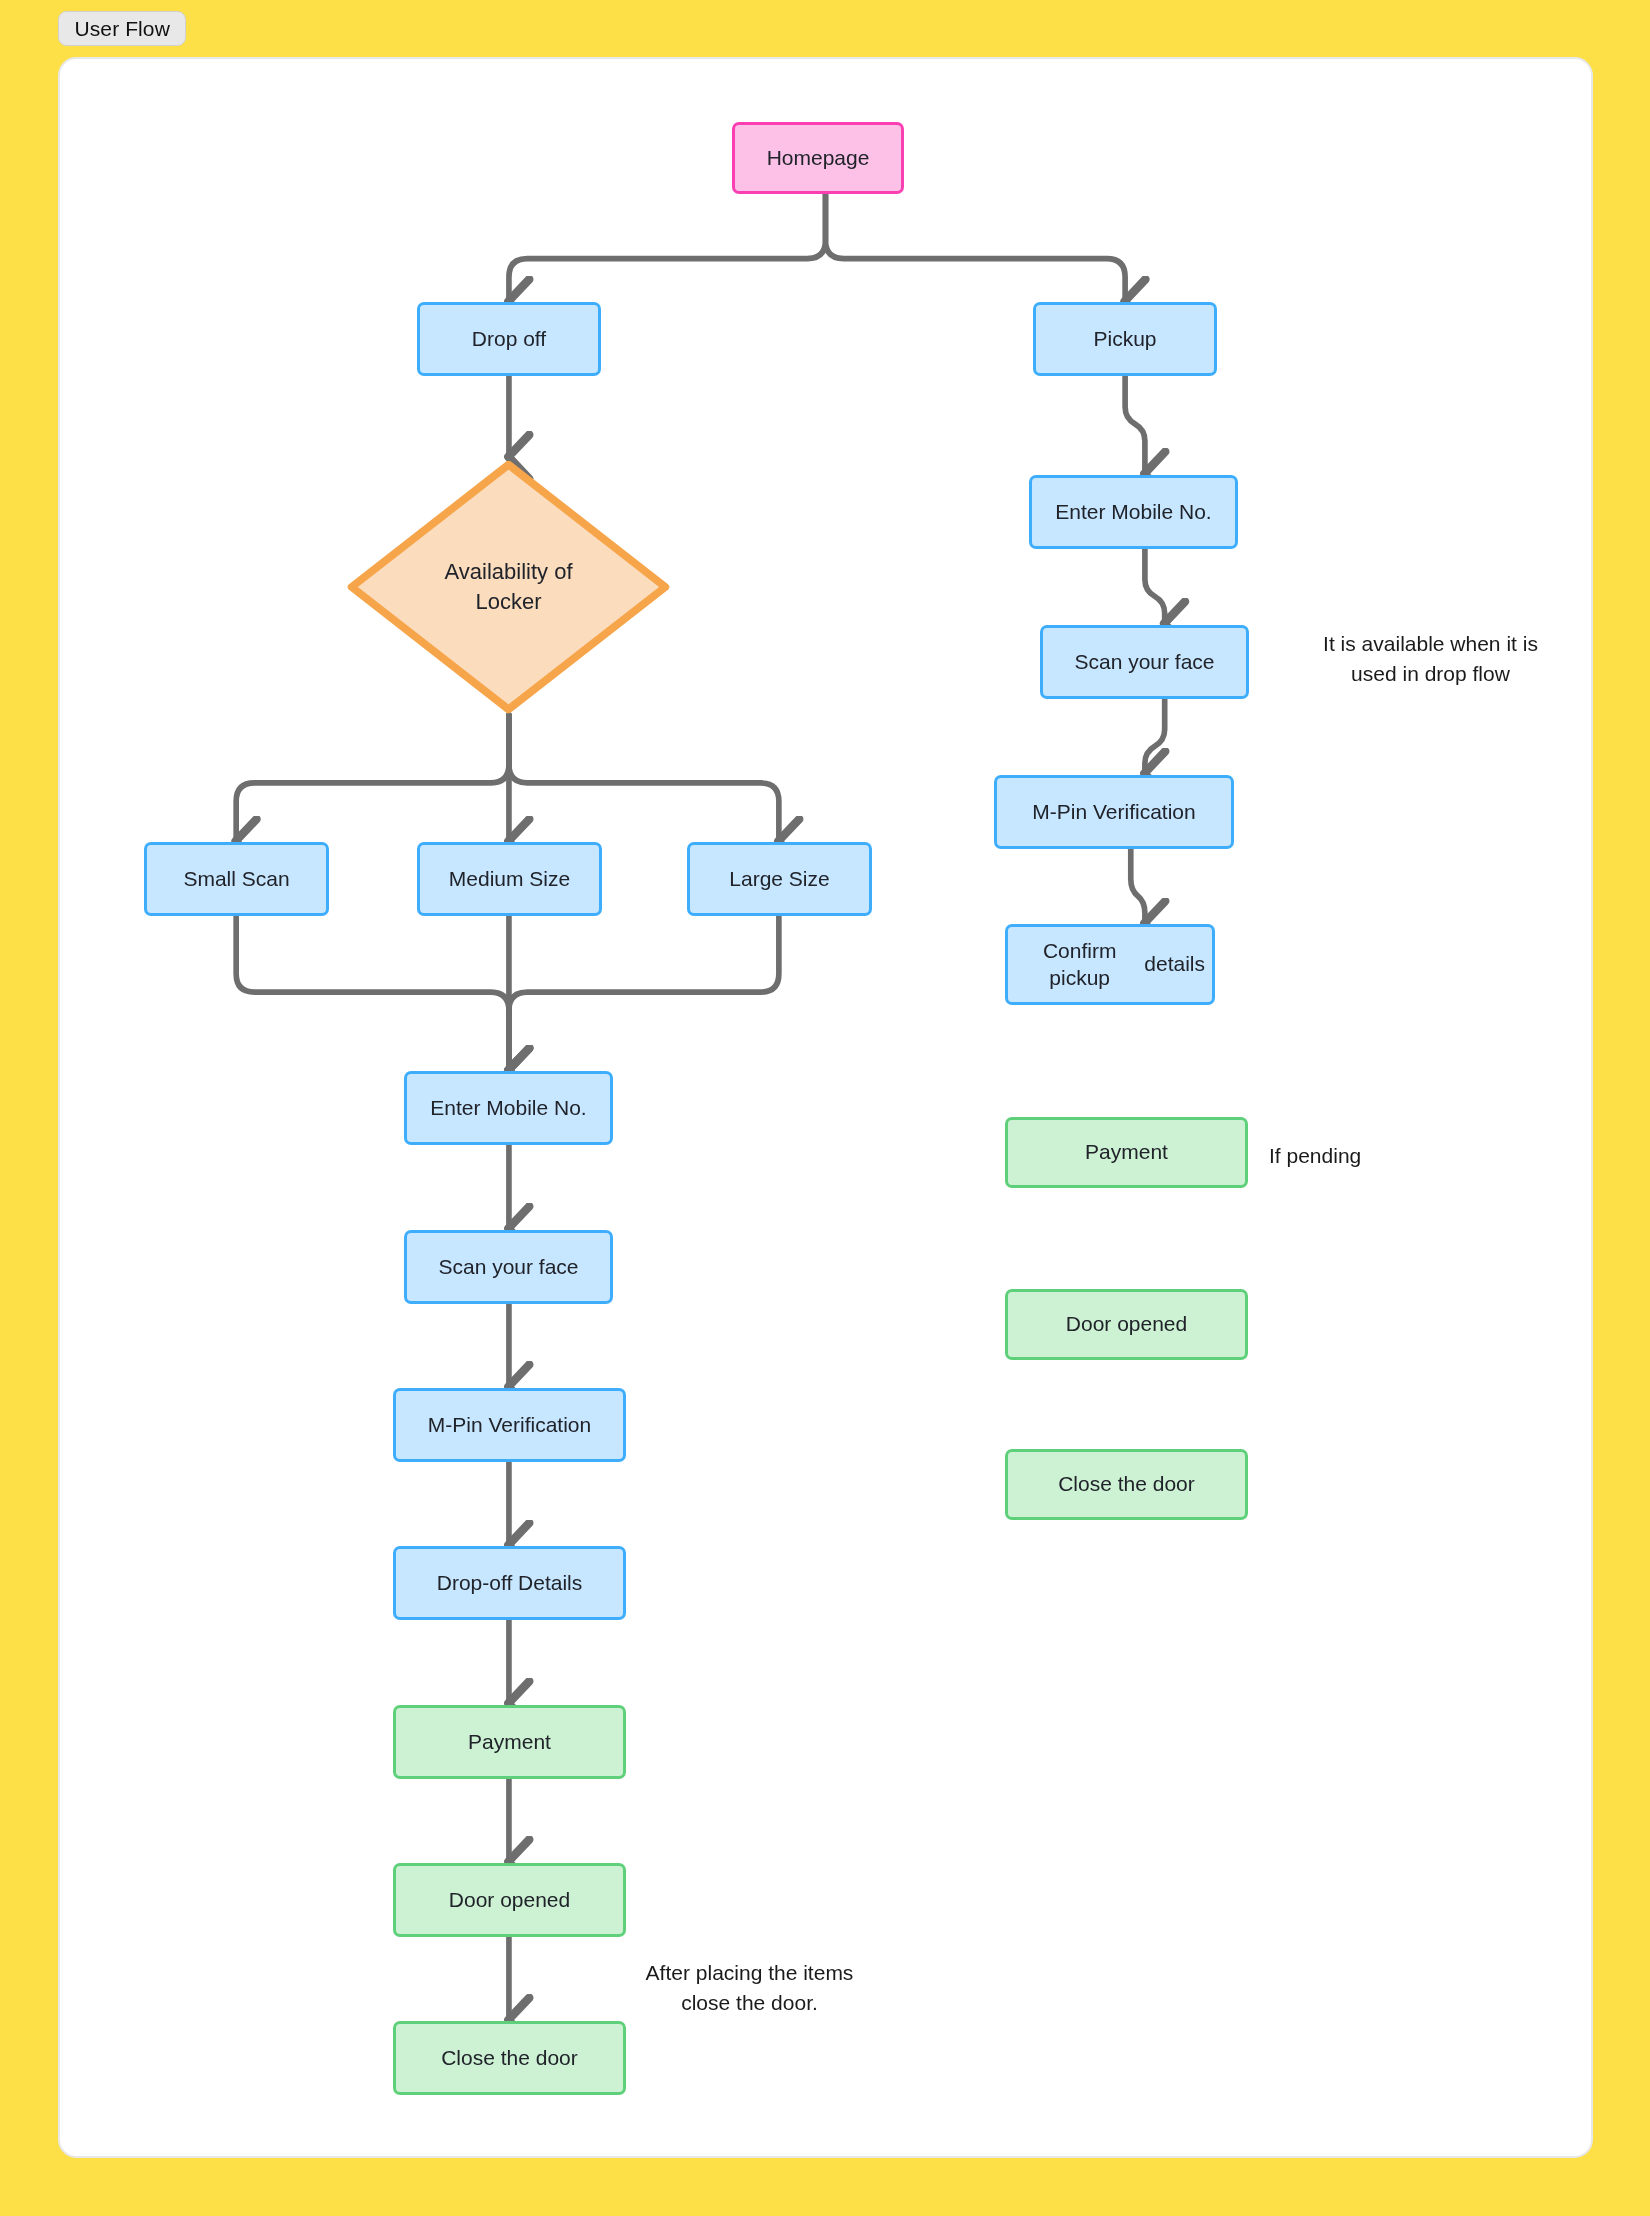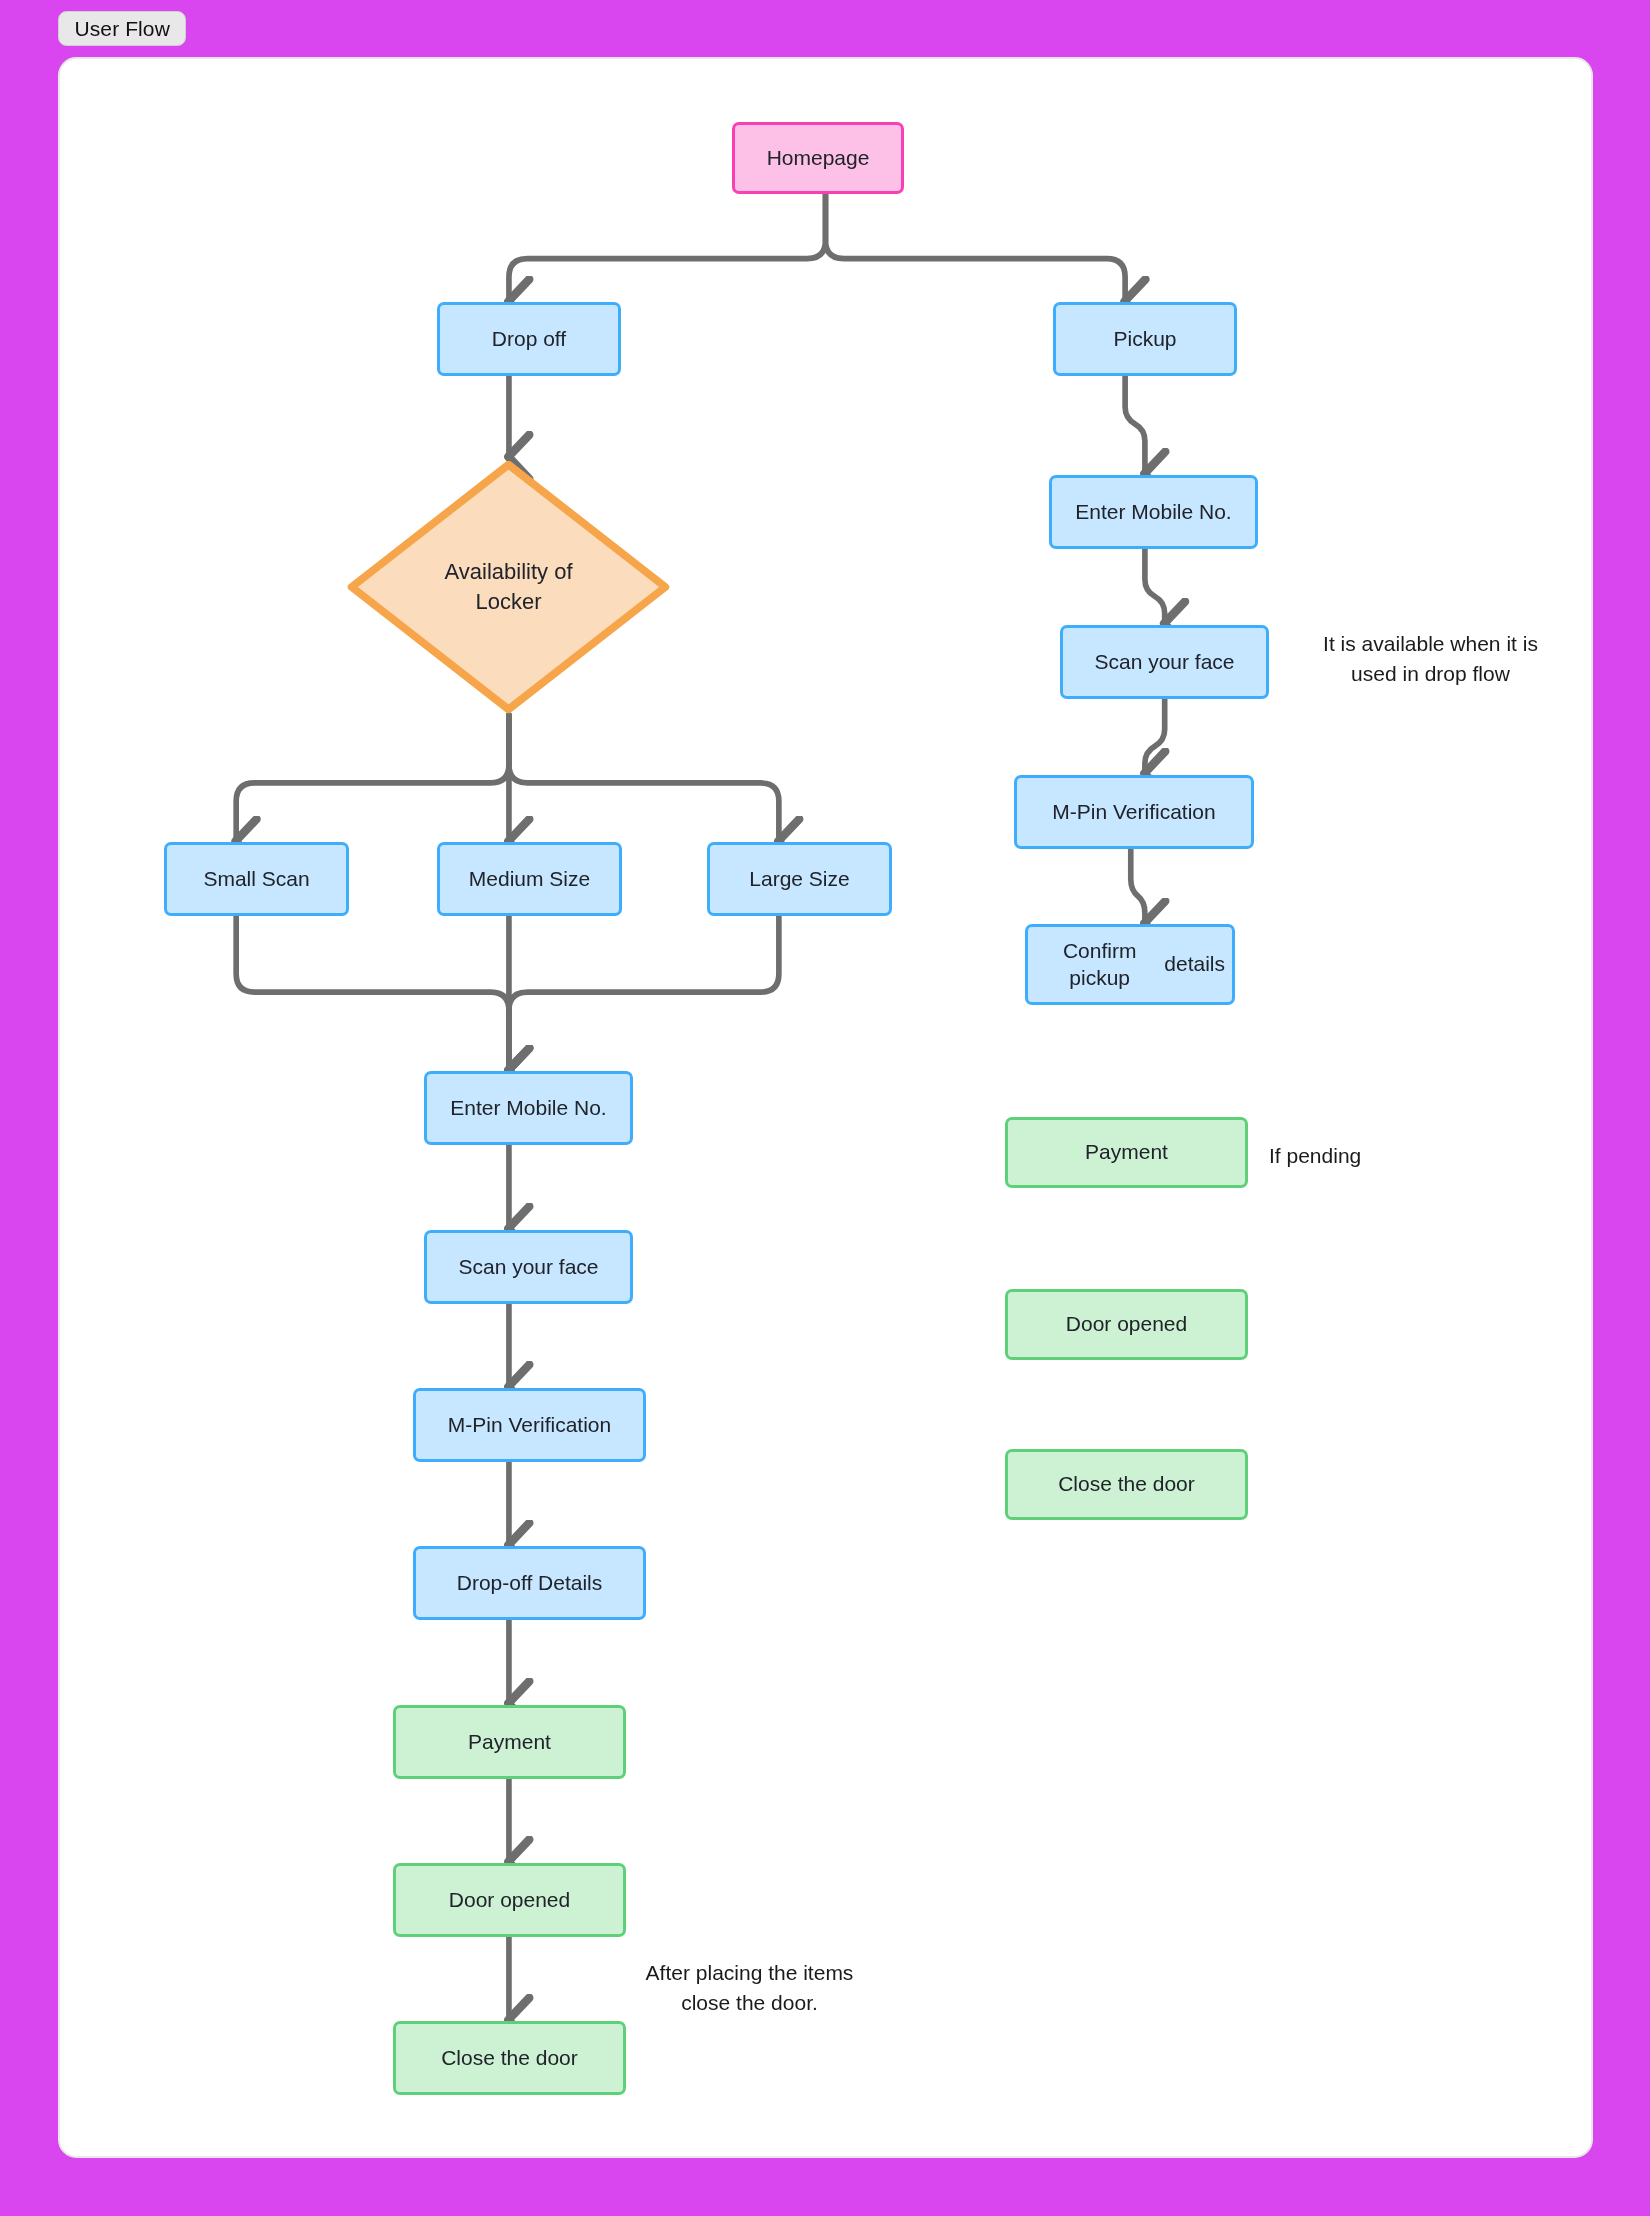--- a/index.html
+++ b/index.html
@@ -1,38 +1,38 @@
 <!DOCTYPE html>
 <html style="font-size:11.3px"><head>
 <meta charset="utf-8">
 <style>
   html,body{margin:0;padding:0;background:#ffffff;}
   body{width:1651px;height:2216px;font-family:"Liberation Sans",sans-serif;}
-  #root{position:relative;width:1651px;height:2216px;overflow:hidden;background:#d946ef;}
+  #root{position:relative;width:1651px;height:2216px;overflow:hidden;background:#fde047;}
 
   #flow-label{
     position:absolute;left:58px;top:11.3px;height:35px;
     display:flex;align-items:center;justify-content:center;
     padding:0 15.5px;border:1.4px solid #d0d0d0;border-radius:8.5px;
     background:#e8e8e8;color:#111;font-size:21px;letter-spacing:0.1px;
     box-sizing:border-box;
   }
   #canvas-frame{
     position:absolute;left:58px;top:57px;width:1535px;height:2101px;
     border:2.1px solid #e8e8e8;border-radius:18.4px;background:#fff;box-sizing:border-box;
   }
   svg#wires{position:absolute;left:0;top:0;width:1651px;height:2216px;pointer-events:none;}
 
   .node{
     position:absolute;box-sizing:border-box;display:flex;
     align-items:center;justify-content:center;text-align:center;
     border-radius:7px;font-size:21px;color:#20232a;line-height:1.28;
     padding:2.8px 7px;
   }
-  .node.blue{background:#c7e6ff;border:3.5px solid #3eadfb;margin-left:20px;}
+  .node.blue{background:#c7e6ff;border:3.5px solid #3eadfb;}
   .node.pink{background:#fdc1e8;border:3.5px solid #fa3fb2;}
   .node.green{background:#cdf2d3;border:3.5px solid #5fd07a;}
   .node.diamond{
     background:transparent;border:none;border-radius:0;
   }
   .diamond-shape{
     position:absolute;left:0;top:0;width:100%;height:100%;
   }
   .diamond-label{
     position:relative;z-index:2;font-size:22px;color:#20232a;line-height:1.38;

